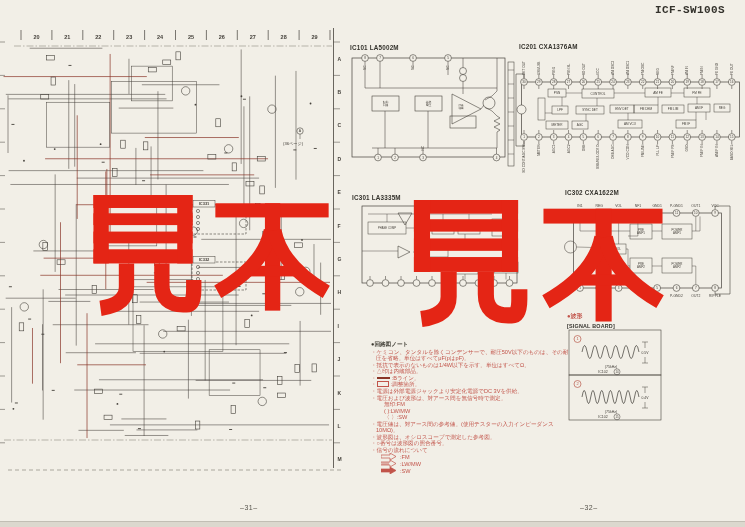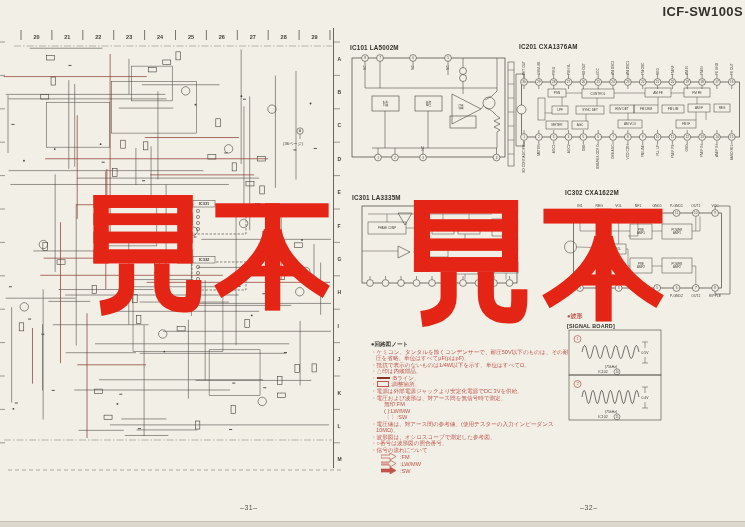--- a/index.html
+++ b/index.html
@@ -1,20 +1,20 @@
 <!DOCTYPE html>
 <html><head>
 <meta charset="utf-8">
 <style>
   html,body{margin:0;padding:0;background:#888;}
   .page{position:relative;width:745px;height:527px;background:#f2efe7;overflow:hidden;
         font-family:"Liberation Sans", sans-serif;}
   #art{position:absolute;left:0;top:0;}
   .t{position:absolute;color:#34322c;white-space:nowrap;}
-  #page-title{right:2px;top:4px;font-size:13px;font-weight:bold;letter-spacing:.4px;}
+  #page-title{right:20px;top:4px;font-size:11px;font-weight:bold;letter-spacing:.4px;font-family:Liberation Mono, monospace;}
   .ictitle{font-size:6.3px;font-weight:bold;letter-spacing:.2px;}
   #wave-header{left:567px;top:312px;font-size:6px;font-weight:bold;color:#c2544a;}
   #board-label{left:567px;top:323px;font-size:5.4px;font-weight:bold;letter-spacing:.2px;}
   #notes{position:absolute;left:371px;top:341px;width:198px;font-size:5.6px;line-height:1.16;color:#c2544a;}
   #notes .hd{color:#3a382f;font-weight:bold;margin-bottom:1.5px;}
   .nl{padding-left:5px;text-indent:-5px;}
   .ind{padding-left:13px;}
   .flow{display:flex;align-items:center;gap:3px;padding-left:10px;height:7px;}
   .chipline{display:inline-block;width:13px;height:2px;background:#8a3528;vertical-align:middle;margin:0 2px 1px 0;}
   .chipbox{display:inline-block;width:10px;height:4px;border:1px solid #c2544a;vertical-align:middle;margin:0 2px 1px 0;}

